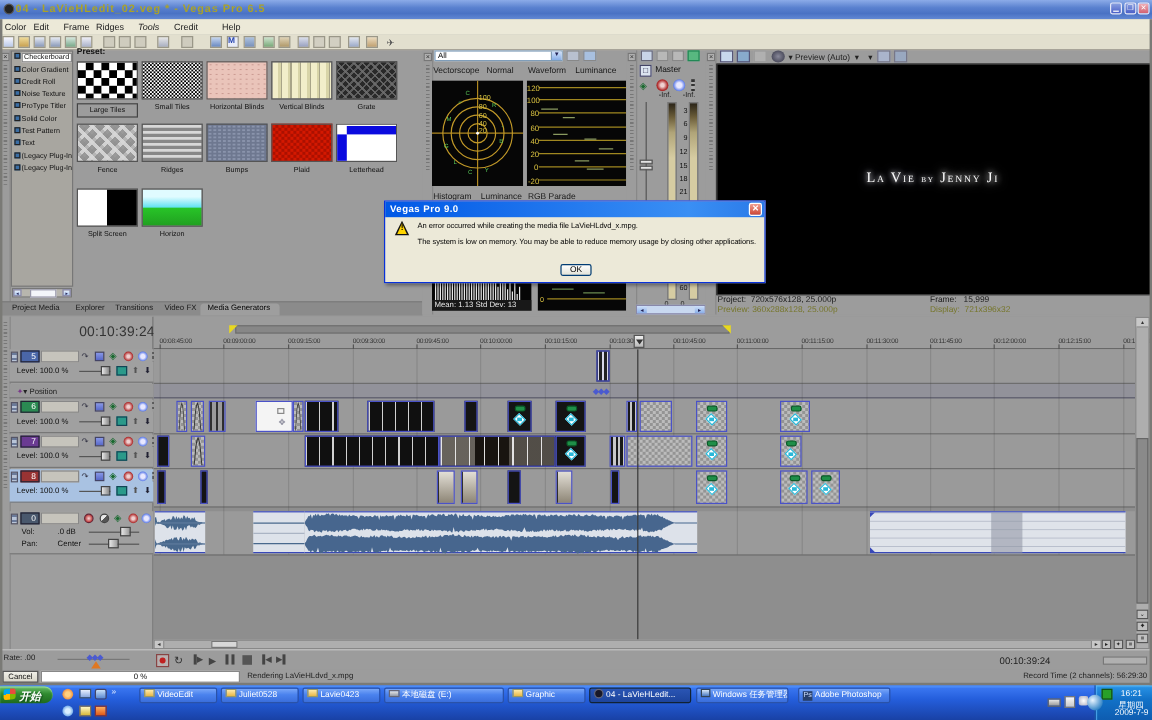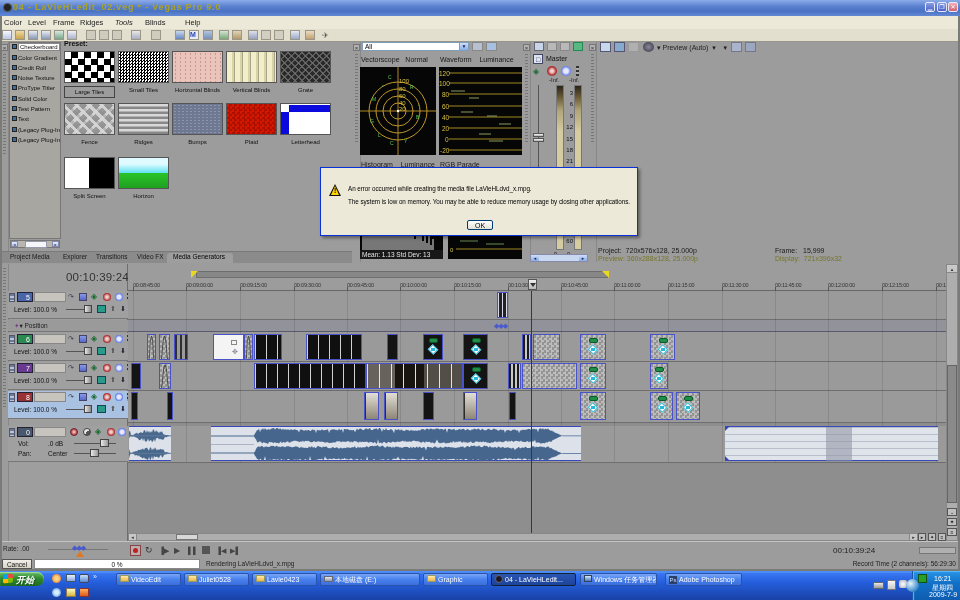--- a/index.html
+++ b/index.html
@@ -47,33 +47,33 @@
 .taskbtn{top:2px;height:13px;background:linear-gradient(#79a7f8,#4a82ee 45%,#3a6edc);border:1px solid #2a52a8;border-radius:2px;color:#fff;font-size:7px;line-height:12px;padding-left:3px;white-space:nowrap;overflow:hidden;}
 .tfold{display:inline-block;width:9px;height:7px;background:linear-gradient(#ffe9a8,#e8b848);border:1px solid #996;margin-right:2px;}
 
 #dialog{left:320px;top:167px;width:318px;height:69px;background:#ece9d8;border:1px solid #0831d9;box-shadow:2px 2px 3px rgba(0,0,0,.4);}
 #dlgtitle{left:0;top:0;width:316px;height:13px;background:linear-gradient(90deg,#0058e6,#3a8ff4 80%,#2a7ae8);color:#fff;font-size:8px;font-weight:bold;}
 #appborder{left:0;top:16px;width:960px;height:555px;border:2px solid #7a7a76;border-top:none;pointer-events:none;z-index:50;}
 </style></head><body>
 
 <div class="abs" id="titlebar">
   <div class="abs" style="left:3px;top:3px;width:9px;height:9px;border-radius:50%;background:#222;border:1px solid #555;"></div>
-  <div class="abs" id="titletxt">04 - LaVieHLedit_02.veg * - Vegas Pro 9.0</div>
+  <div class="abs" id="titletxt">04 - LaVieHLedit_02.veg * - Vegas Pro 6.5</div>
   <div class="abs tbtn" style="left:925px;background:linear-gradient(#8a9fe0,#4a5fc8);">▁</div>
   <div class="abs tbtn" style="left:937px;background:linear-gradient(#8a9fe0,#4a5fc8);">❐</div>
   <div class="abs tbtn" style="left:948px;background:linear-gradient(#f0b0b8,#d06070);">✕</div>
 </div>
 
 <div class="abs" id="menubar">
   <span style="left:4px;">Color</span>
-    <span style="left:28px;">Level</span>
+    <span style="left:28px;">Edit</span>
     <span style="left:53px;">Frame</span>
   <span style="left:80px;">Ridges</span>
     <span style="left:115px;font-style:italic;">Tools</span>
-    <span style="left:145px;">Blinds</span>
+    <span style="left:145px;">Credit</span>
   <span style="left:185px;">Help</span>
 </div>
 
 <div class="abs" id="toolbar">
 <div class="abs" style="left:2px;top:1px;width:10px;height:10px;border:1px solid #9a9788;background:linear-gradient(#f8f8ff,#b8c8e8);"></div>
 <div class="abs" style="left:15px;top:1px;width:10px;height:10px;border:1px solid #9a9788;background:linear-gradient(#f0dc9a,#c8a050);"></div>
 <div class="abs" style="left:28px;top:1px;width:10px;height:10px;border:1px solid #9a9788;background:linear-gradient(#e8ecf4,#8898b8);"></div>
 <div class="abs" style="left:41px;top:1px;width:10px;height:10px;border:1px solid #9a9788;background:linear-gradient(#e8ecf4,#8898b8);"></div>
 <div class="abs" style="left:54px;top:1px;width:10px;height:10px;border:1px solid #9a9788;background:linear-gradient(#d8e8e0,#78a888);"></div>
 <div class="abs" style="left:67px;top:1px;width:10px;height:10px;border:1px solid #9a9788;background:linear-gradient(#f0f0f8,#a8b0c8);"></div>
@@ -330,20 +330,23 @@
       <div class="abs dockx">×</div>
       <div class="abs dockdots" style="top:12px;height:90px;"></div>
     </div>
   <div class="abs" style="left:12px;top:0px;width:11px;height:10px;border:1px solid #557;background:#c8d8ec;"></div>
   <div class="abs" style="left:26px;top:0px;width:11px;height:10px;border:1px solid #557;background:#88aacc;"></div>
   <div class="abs" style="left:40px;top:0px;width:11px;height:10px;border:1px solid #999;background:#b0b0b0;"></div>
   <div class="abs" style="left:55px;top:0px;width:11px;height:10px;border-radius:50%;background:radial-gradient(#889,#334);"></div>
   <div class="abs" style="left:69px;top:2px;font-size:7px;color:#222;">▾ Preview (Auto)&nbsp;&nbsp;▾&nbsp;&nbsp;&nbsp;&nbsp;▾</div>
   <div class="abs" style="left:143px;top:0px;width:11px;height:10px;border:1px solid #778;background:#aab4cc;"></div>
   <div class="abs" style="left:157px;top:0px;width:11px;height:10px;border:1px solid #778;background:#99a8c0;"></div>
+  <div class="abs" style="left:9px;top:11px;width:363px;height:193px;background:#000;border:1px solid #3a3a3a;">
+    <div class="abs" style="left:124px;top:87px;font-family:'Liberation Serif',serif;font-size:12px;color:#fdfdfd;letter-spacing:1.5px;white-space:nowrap;font-variant:small-caps;text-shadow:0 0 4px #fff,0 0 8px #aac;">La Vie <span style="font-size:9px;">by</span> <span style="text-shadow:0 0 5px #fff,0 0 10px #fff;">Jenny Ji</span></div>
+  </div>
   <div class="abs" style="left:10px;top:205px;font-size:7px;color:#1a1a1a;">Project:&nbsp;&nbsp;720x576x128, 25.000p</div>
   <div class="abs" style="left:10px;top:213px;font-size:7px;color:#76762a;">Preview:&nbsp;360x288x128, 25.000p</div>
   <div class="abs" style="left:187px;top:205px;font-size:7px;color:#1a1a1a;">Frame:&nbsp;&nbsp;&nbsp;15,999</div>
   <div class="abs" style="left:187px;top:213px;font-size:7px;color:#76762a;">Display:&nbsp;&nbsp;721x396x32</div>
 </div>
 
 <div class="abs" id="timeline">
 <div class="abs" id="trackhead">
 <div class="abs dockstrip" style="left:0;top:0;height:277px;">
         <div class="abs dockdots" style="top:4px;height:140px;"></div>
@@ -680,20 +683,24 @@
     <div class="abs" style="left:19px;top:12px;font-size:7px;color:#fff;">星期四</div>
     <div class="abs" style="left:16px;top:20px;font-size:7px;color:#fff;">2009-7-9</div>
   </div>
   <div class="abs" style="left:873px;top:11px;width:11px;height:7px;background:linear-gradient(#e8e8e8,#999);border:1px solid #666;"></div>
   <div class="abs" style="left:887px;top:9px;width:9px;height:10px;background:linear-gradient(#f8f8f8,#c8c8c8);border:1px solid #777;"></div>
   <div class="abs" style="left:899px;top:9px;width:8px;height:8px;background:radial-gradient(#fff,#aab);border-radius:2px;"></div>
   <div class="abs" style="left:906px;top:8px;width:13px;height:13px;border-radius:50%;background:radial-gradient(circle at 35% 35%,#e8f4ff,#3888c8 70%,#1a5888);"></div>
 </div>
 
 <div class="abs" id="dialog">
+  <div class="abs" id="dlgtitle">
+      <span style="position:absolute;left:4px;top:2px;letter-spacing:.4px;">Vegas Pro 9.0</span>
+    <div style="position:absolute;right:2px;top:1px;width:11px;height:11px;background:linear-gradient(#f0a090,#cc4433);border:1px solid #fff;border-radius:2px;color:#fff;font-size:7px;text-align:center;line-height:9px;">✕</div>
+  </div>
   <div class="abs" style="left:8px;top:16px;width:13px;height:13px;">
     <div style="width:0;height:0;border-left:6px solid transparent;border-right:6px solid transparent;border-bottom:12px solid #111;"></div>
     <div style="position:absolute;left:1.5px;top:1.8px;width:0;height:0;border-left:4.5px solid transparent;border-right:4.5px solid transparent;border-bottom:9.5px solid #ffd400;"></div>
     <div style="position:absolute;left:5px;top:3px;font-size:7px;font-weight:bold;color:#000;">!</div>
   </div>
   <div class="abs" style="left:27px;top:17px;font-size:6.3px;letter-spacing:-.05px;white-space:nowrap;color:#000;">An error occurred while creating the media file LaVieHLdvd_x.mpg.</div>
   <div class="abs" style="left:27px;top:30px;font-size:6.3px;letter-spacing:-.05px;white-space:nowrap;color:#000;">The system is low on memory. You may be able to reduce memory usage by closing other applications.</div>
   <div class="abs" style="left:146px;top:52px;width:26px;height:10px;border:1px solid #003c74;border-radius:2px;background:linear-gradient(#fff,#e3e3d8);font-size:7px;text-align:center;line-height:9px;">OK</div>
 </div>
 

